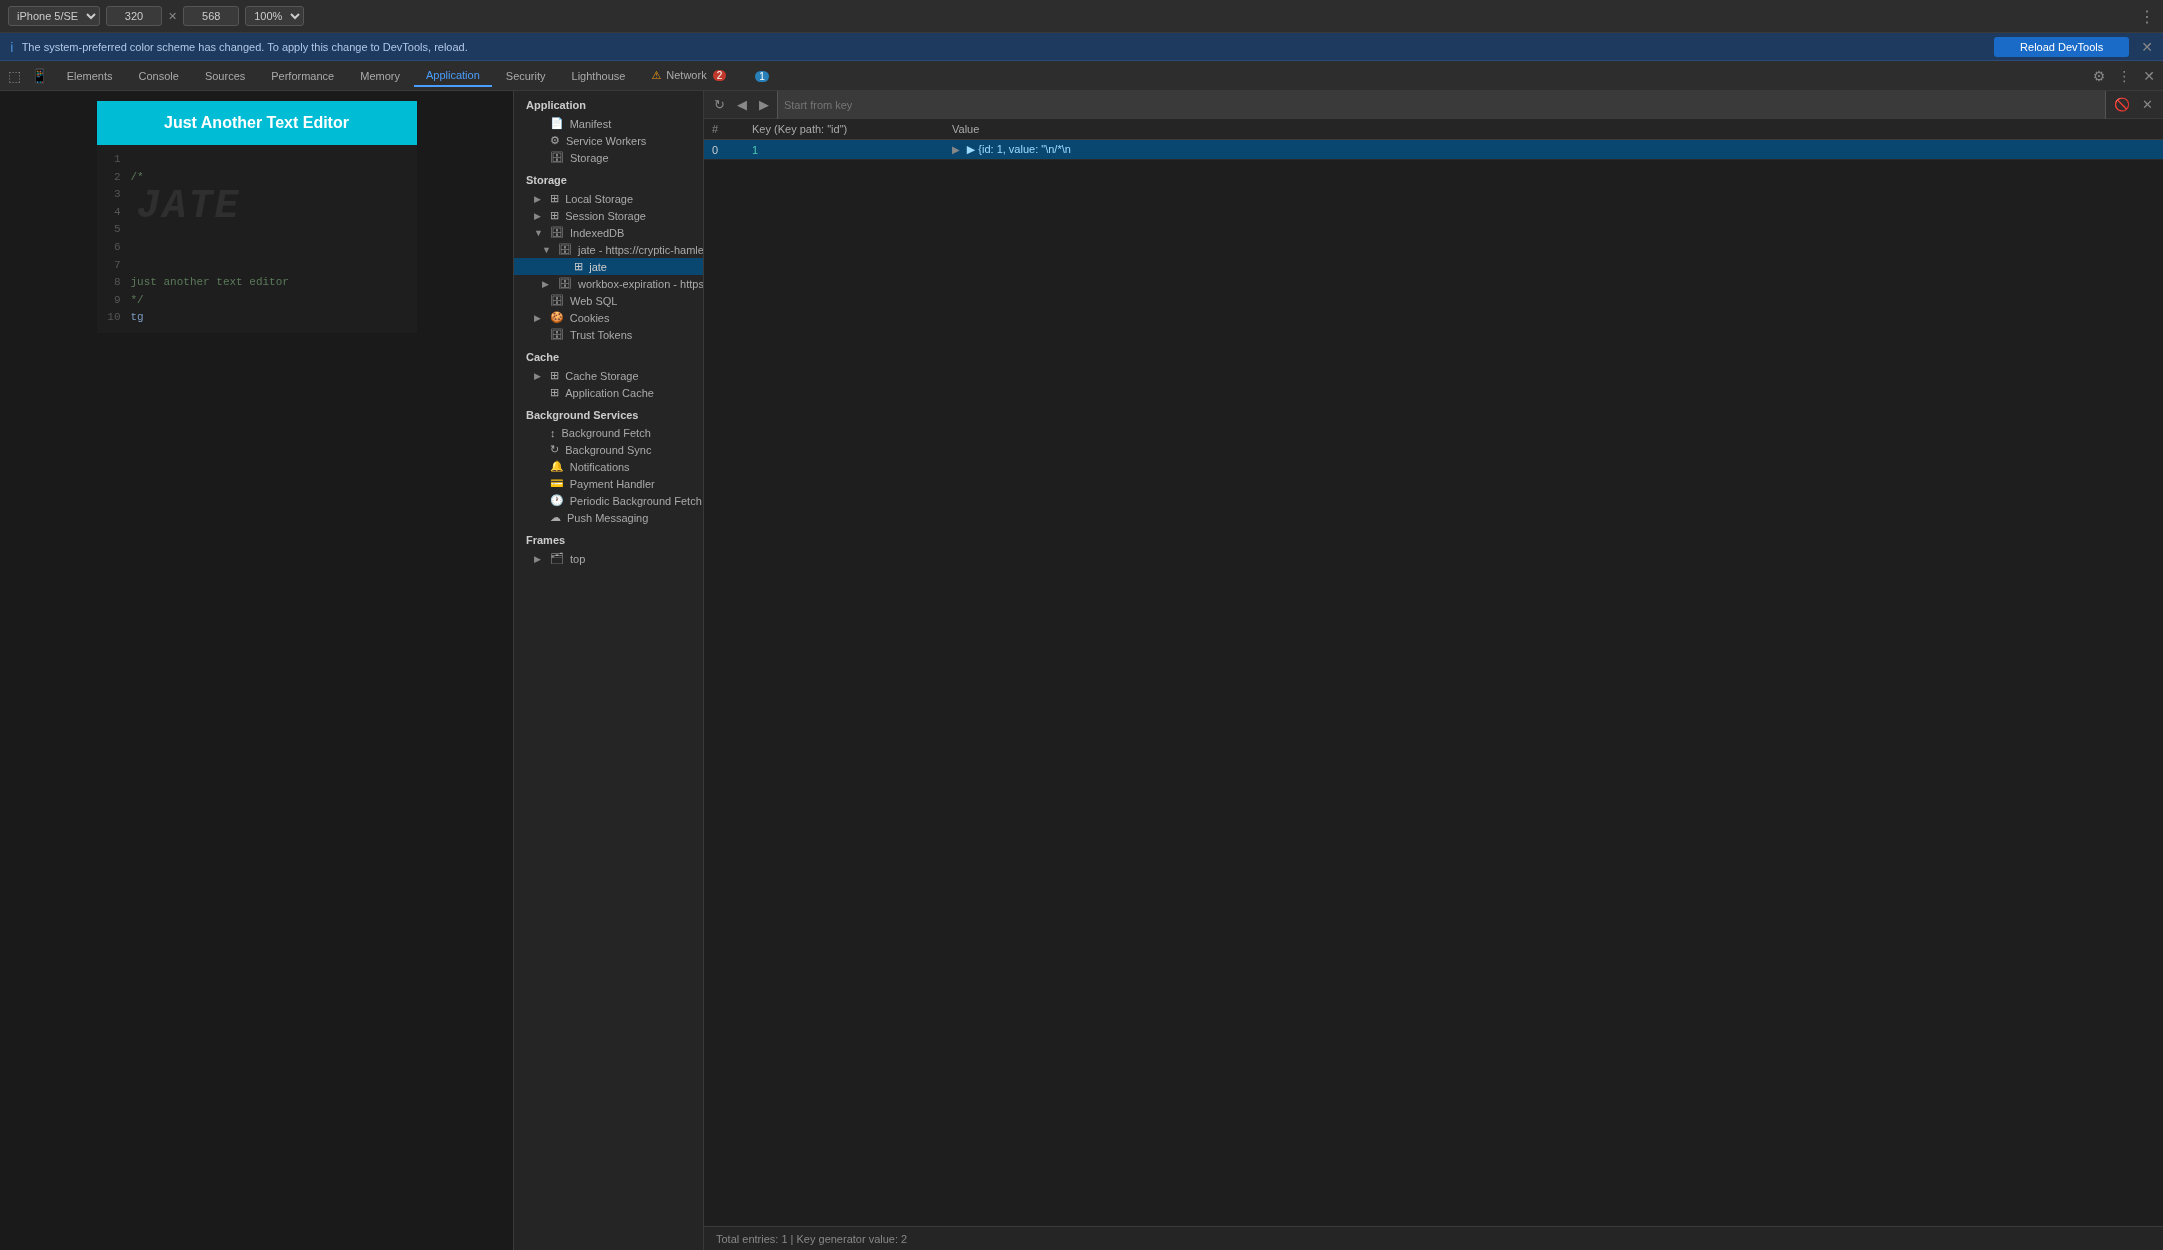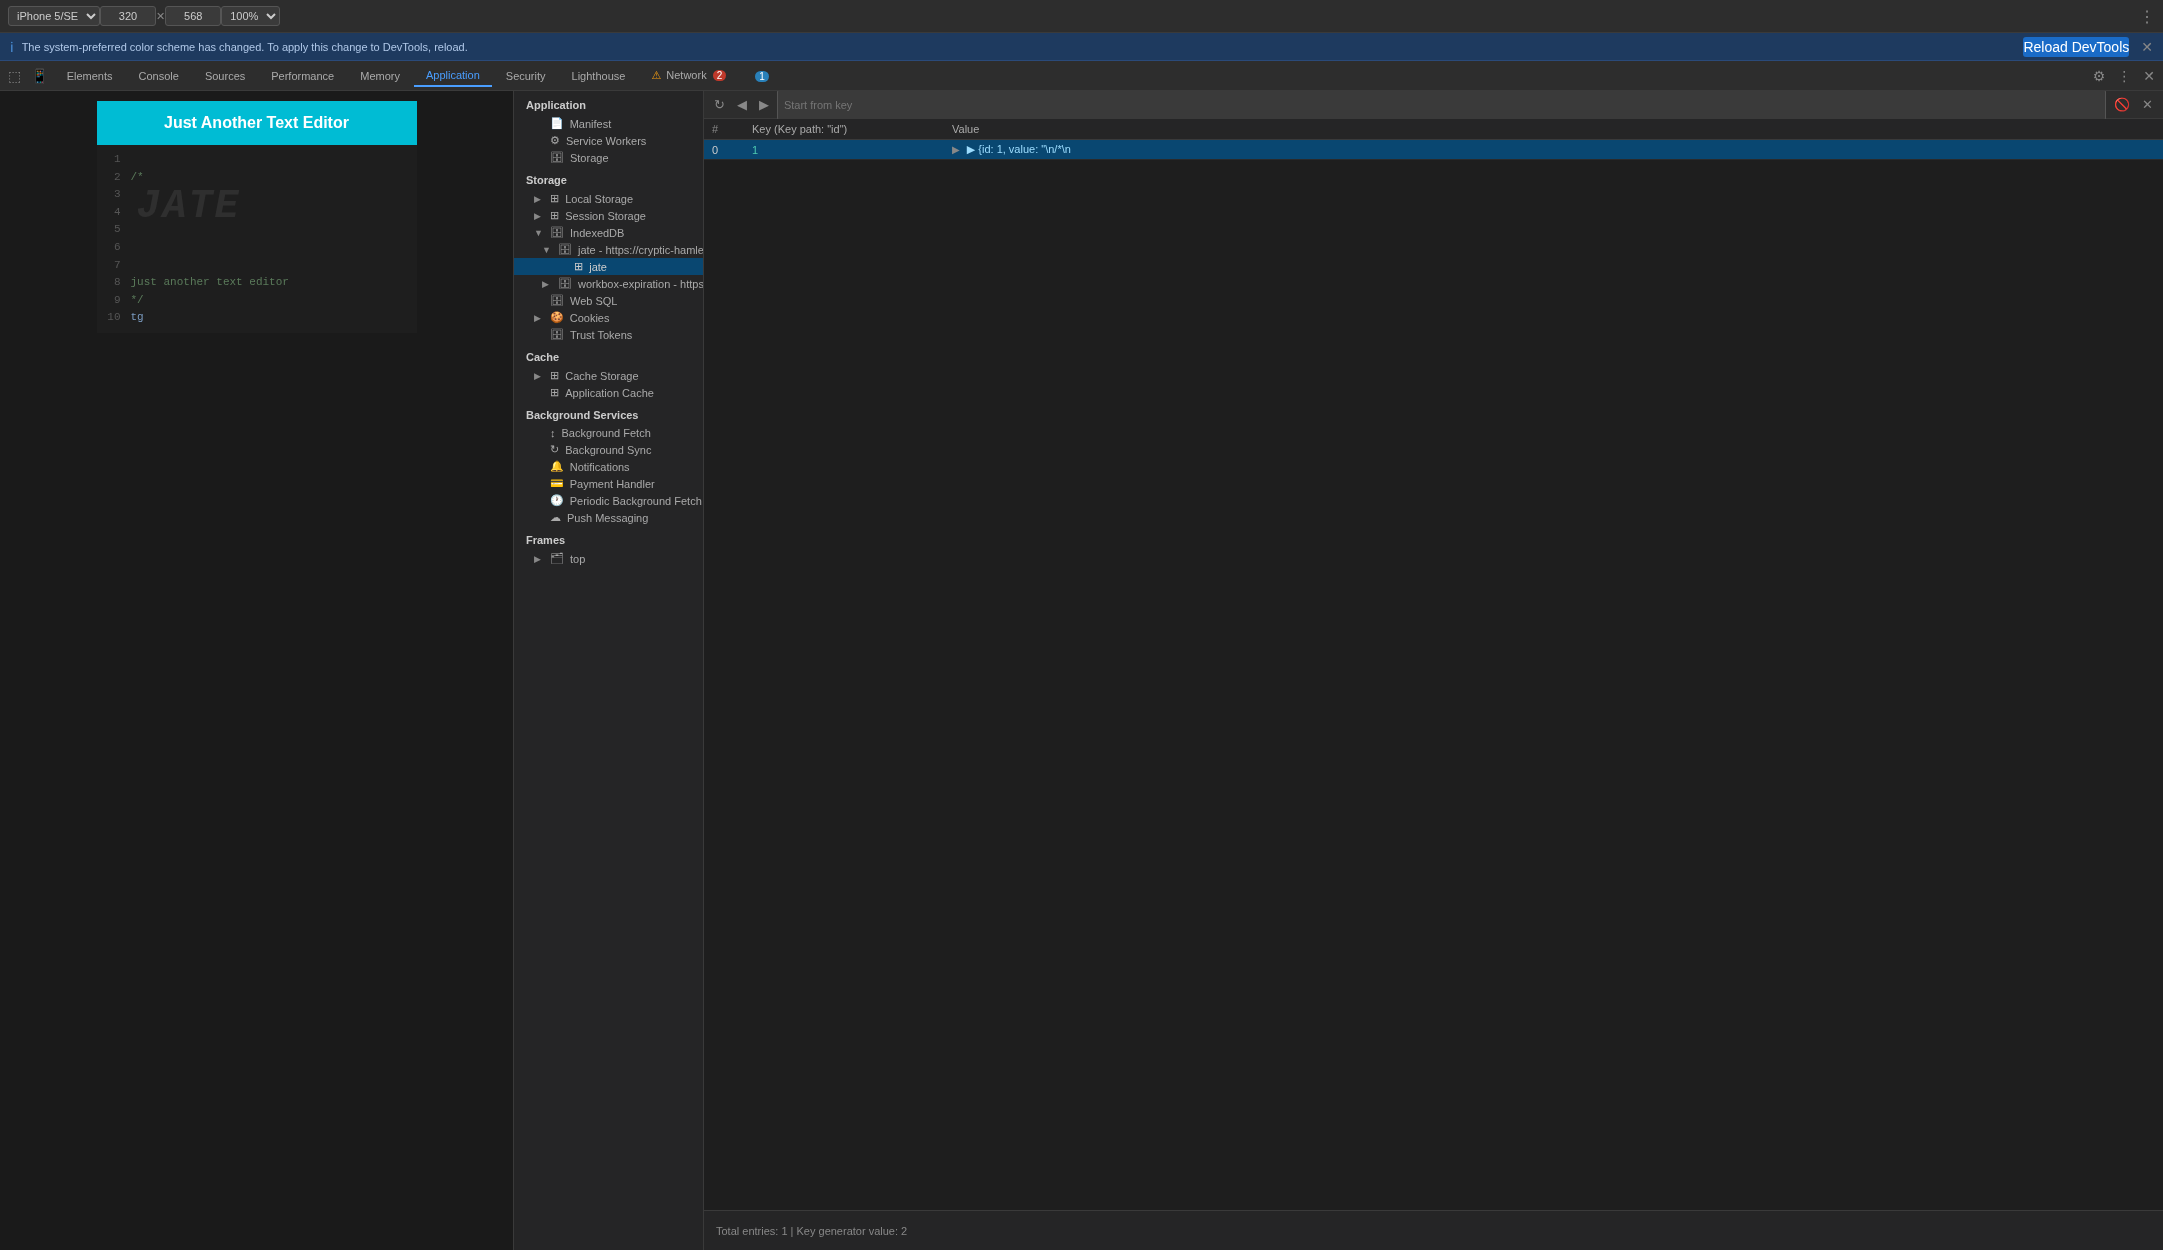--- a/index.html
+++ b/index.html
@@ -15,20 +15,21 @@
     }
 
     
     .top-bar {
       background: #2d2d2d;
       border-bottom: 1px solid #3a3a3a;
       display: flex;
       align-items: center;
       height: 28px;
       padding: 16px 8px;
+      gap: 6px;
       flex-shrink: 0;
     }
     .device-select {
       background: #3a3a3a;
       color: #ccc;
       border: 1px solid #555;
       border-radius: 3px;
       padding: 1px 4px;
       font-size: 11px;
       height: 20px;
@@ -81,22 +82,22 @@
     .info-text {
       color: #b0c8e8;
       font-size: 11px;
       flex: 1;
     }
     .reload-btn {
       background: #1a6bc7;
       color: #fff;
       border: none;
       border-radius: 3px;
-      padding: 2px 0;
-      font-size: 14px;
+      padding: 2px 26px;
+      font-size: 11px;
       cursor: pointer;
       height: 20px;
     }
     .info-close {
       color: #888;
       font-size: 14px;
       cursor: pointer;
       margin-left: 4px;
     }
 
@@ -354,21 +355,21 @@
       color: #888;
       margin-right: 4px;
       font-size: 10px;
     }
     .key-blue { color: #4ec9b0; }
 
     
     .status-bar {
       background: #252526;
       border-top: 1px solid #3a3a3a;
-      height: 40px;
+      height: 24px;
       display: flex;
       align-items: center;
       padding: 0 12px;
       font-size: 11px;
       color: #888;
       flex-shrink: 0;
     }
 
     
     ::-webkit-scrollbar { width: 6px; height: 6px; }

